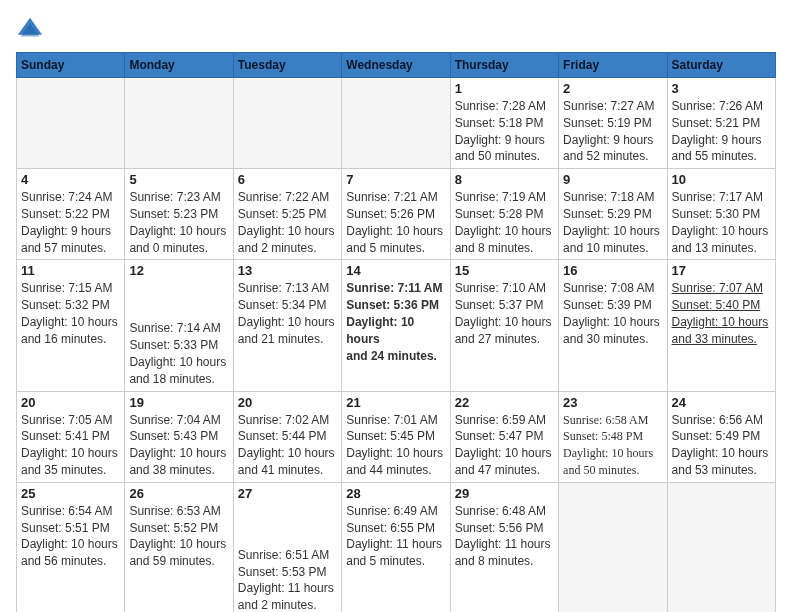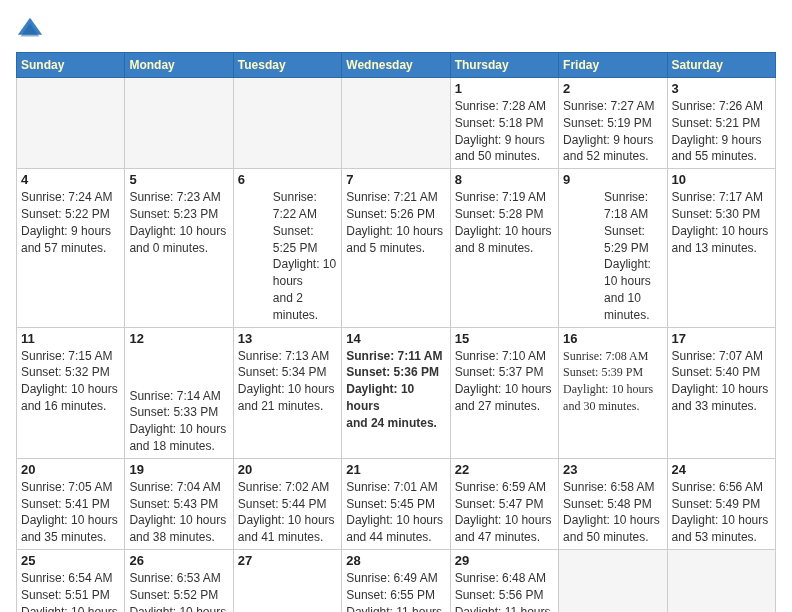--- a/index.html
+++ b/index.html
@@ -52,21 +52,21 @@
       font-size: 15px;
       color: #444;
     }
     .calendar {
       width: 100%;
       border-collapse: collapse;
       font-size: 11px;
     }
     .calendar th {
       background: #3a7ec4;
-      color: #fef9c3;
+      color: #0f172a;
       padding: 5px 4px;
       text-align: left;
       font-size: 12px;
       font-weight: bold;
       border: 1px solid #2a6aaa;
     }
     .calendar td {
       border: 1px solid #ccc;
       vertical-align: top;
       padding: 3px 4px;
@@ -159,42 +159,42 @@
         </td>
         <td>
           <div class="day-number">5</div>
           <div class="day-info" style="white-space: pre-line;">Sunrise: 7:23 AM
 Sunset: 5:23 PM
 Daylight: 10 hours
 and 0 minutes.</div>
         </td>
         <td>
           <div class="day-number">6</div>
-          <div class="day-info" style="white-space: pre-line; margin-left: 35px;">Sunrise: 7:22 AM
+          <div class="day-info" style="white-space: pre-line;">Sunrise: 7:22 AM
 Sunset: 5:25 PM
 Daylight: 10 hours
 and 2 minutes.</div>
         </td>
         <td>
           <div class="day-number">7</div>
           <div class="day-info" style="white-space: pre-line;">Sunrise: 7:21 AM
 Sunset: 5:26 PM
 Daylight: 10 hours
 and 5 minutes.</div>
         </td>
         <td>
           <div class="day-number">8</div>
           <div class="day-info" style="white-space: pre-line;">Sunrise: 7:19 AM
 Sunset: 5:28 PM
 Daylight: 10 hours
 and 8 minutes.</div>
         </td>
         <td>
           <div class="day-number">9</div>
-          <div class="day-info" style="white-space: pre-line; margin-left: 41px;">Sunrise: 7:18 AM
+          <div class="day-info" style="white-space: pre-line;">Sunrise: 7:18 AM
 Sunset: 5:29 PM
 Daylight: 10 hours
 and 10 minutes.</div>
         </td>
         <td>
           <div class="day-number">10</div>
           <div class="day-info" style="white-space: pre-line;">Sunrise: 7:17 AM
 Sunset: 5:30 PM
 Daylight: 10 hours
 and 13 minutes.</div>
@@ -231,28 +231,28 @@
         </td>
         <td>
           <div class="day-number">15</div>
           <div class="day-info" style="white-space: pre-line;">Sunrise: 7:10 AM
 Sunset: 5:37 PM
 Daylight: 10 hours
 and 27 minutes.</div>
         </td>
         <td>
           <div class="day-number">16</div>
-          <div class="day-info" style="white-space: pre-line; font-family: Liberation Serif, serif;">Sunrise: 7:08 AM
+          <div class="day-info" style="white-space: pre-line;">Sunrise: 7:08 AM
 Sunset: 5:39 PM
 Daylight: 10 hours
 and 30 minutes.</div>
         </td>
         <td>
           <div class="day-number">17</div>
-          <div class="day-info" style="white-space: pre-line;">Sunrise: 7:07 AM
+          <div class="day-info" style="white-space: pre-line; text-decoration: underline;">Sunrise: 7:07 AM
 Sunset: 5:40 PM
 Daylight: 10 hours
 and 33 minutes.</div>
         </td>
       </tr>
       <tr>
         <td>
           <div class="day-number">20</div>
           <div class="day-info" style="white-space: pre-line;">Sunrise: 7:05 AM
 Sunset: 5:41 PM
@@ -282,21 +282,21 @@
         </td>
         <td>
           <div class="day-number">22</div>
           <div class="day-info" style="white-space: pre-line;">Sunrise: 6:59 AM
 Sunset: 5:47 PM
 Daylight: 10 hours
 and 47 minutes.</div>
         </td>
         <td>
           <div class="day-number">23</div>
-          <div class="day-info" style="white-space: pre-line;">Sunrise: 6:58 AM
+          <div class="day-info" style="white-space: pre-line; font-family: Liberation Serif, serif;">Sunrise: 6:58 AM
 Sunset: 5:48 PM
 Daylight: 10 hours
 and 50 minutes.</div>
         </td>
         <td>
           <div class="day-number">24</div>
           <div class="day-info" style="white-space: pre-line;">Sunrise: 6:56 AM
 Sunset: 5:49 PM
 Daylight: 10 hours
 and 53 minutes.</div>

